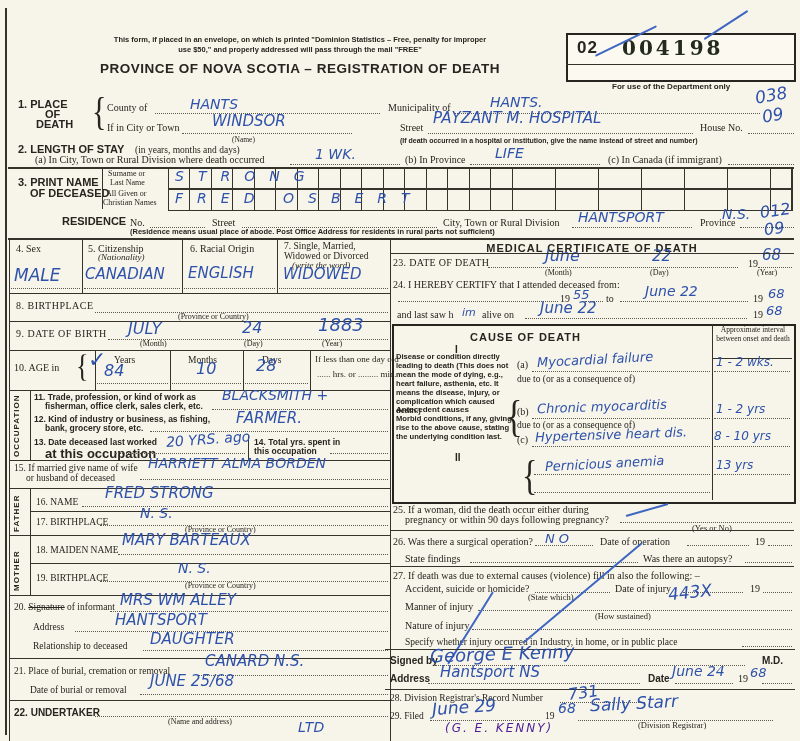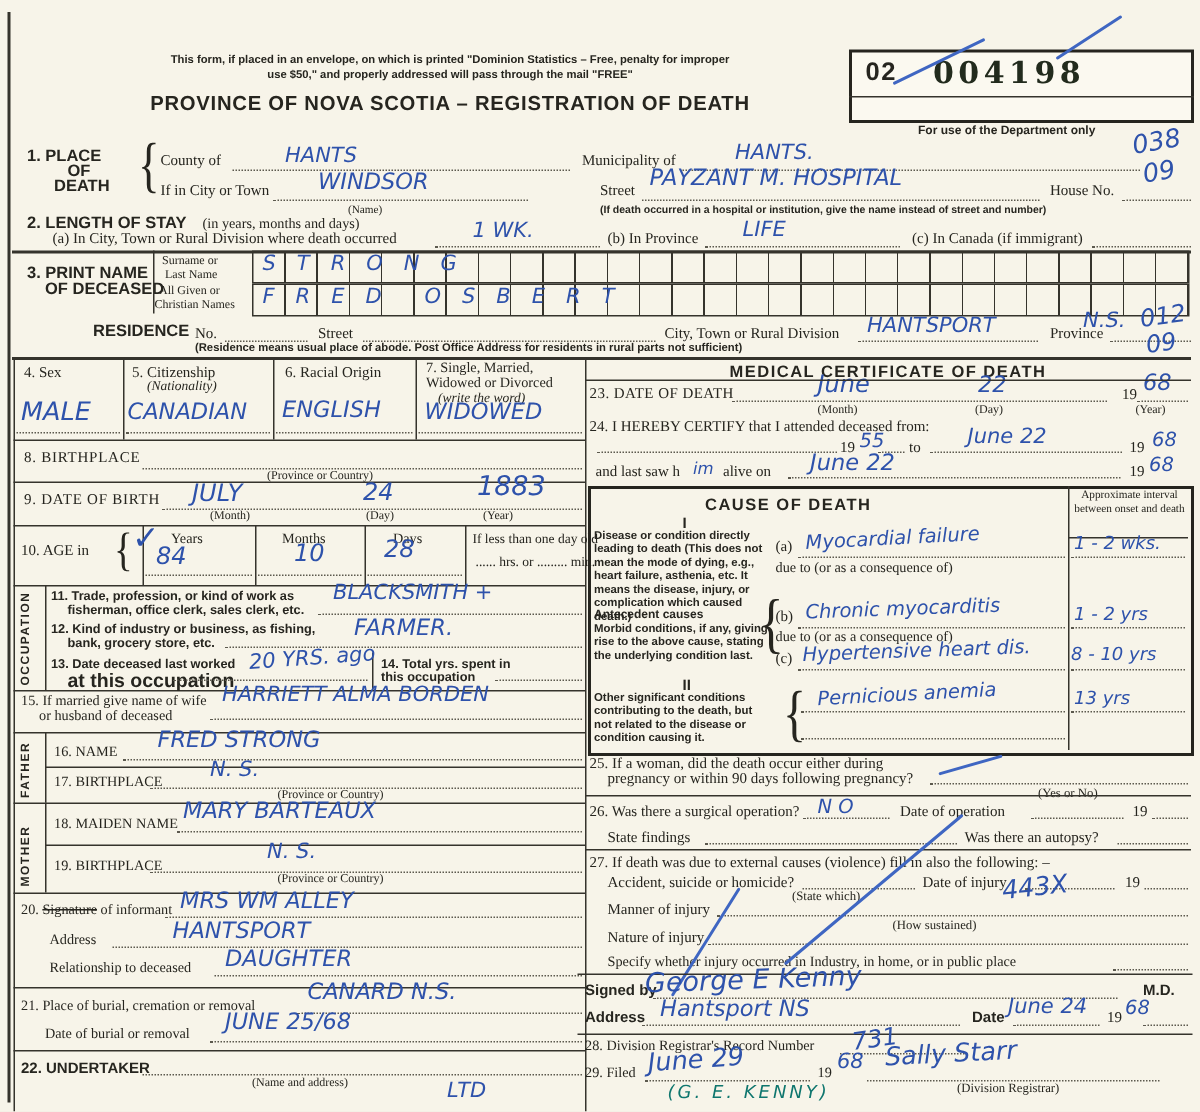--- a/index.html
+++ b/index.html
@@ -14,21 +14,21 @@
   .hline{position:absolute;background:#35332c;height:1px;}
   .vline{position:absolute;background:#35332c;width:1px;}
   .dot{position:absolute;border-bottom:1px dotted #5c594e;height:0;}
   .slash{position:absolute;background:#3f66c2;height:2px;border-radius:2px;}
   .vert{position:absolute;writing-mode:vertical-rl;transform:rotate(180deg);
         font-family:"Liberation Sans",sans-serif;font-weight:bold;letter-spacing:1px;}
   .cells{position:absolute;border:1px solid #35332c;
          background:repeating-linear-gradient(to right,transparent 0,transparent 20.5px,#35332c 20.5px,#35332c 21.5px);}
   .brace{position:absolute;font-family:"Liberation Serif",serif;color:#26251f;}
   .stamp{font-family:"DejaVu Serif",serif;font-weight:bold;color:#222b1d;letter-spacing:3px;}
-  .pencil{font-family:"DejaVu Sans",sans-serif;font-style:italic;color:#0f766e;}
+  .pencil{font-family:"DejaVu Sans",sans-serif;font-style:italic;color:#4c1d95;}
 </style>
 </head>
 <body>
 
 <div class="page">
 
   <div class="vline" style="left:5px;top:8px;height:727px;width:2px;"></div>
 
   <div class="t sb" style="left:40px;top:36px;width:520px;text-align:center;font-size:7.5px;white-space:normal;">This form, if placed in an envelope, on which is printed "Dominion Statistics – Free, penalty for improper</div>
   <div class="t sb" style="left:40px;top:46px;width:520px;text-align:center;font-size:7.5px;white-space:normal;">use $50," and properly addressed will pass through the mail "FREE"</div>
@@ -297,21 +297,20 @@
   <div class="t hw" style="left:537px;top:400px;font-size:13px;transform:rotate(-2deg);">Chronic myocarditis</div>
   <div class="t hw" style="left:716px;top:403px;font-size:12px;">1 - 2 yrs</div>
   <div class="dot" style="left:714px;top:418px;width:76px;"></div>
   <div class="t ser" style="left:517px;top:420px;font-size:9.5px;">due to (or as a consequence of)</div>
   <div class="t ser" style="left:517px;top:434px;font-size:10px;">(c)</div>
   <div class="dot" style="left:532px;top:446px;width:178px;"></div>
   <div class="t hw" style="left:535px;top:428px;font-size:13px;transform:rotate(-2deg);">Hypertensive heart dis.</div>
   <div class="t hw" style="left:714px;top:430px;font-size:12px;">8 - 10 yrs</div>
   <div class="dot" style="left:714px;top:446px;width:76px;"></div>
   <div class="t sb" style="left:455px;top:452px;font-size:10px;">II</div>
-  <div class="wrap sb" style="left:396px;top:461px;width:118px;font-size:7.6px;">Other significant conditions contributing to the death, but not related to the disease or condition causing it.</div>
   <div class="brace" style="left:522px;top:457px;font-size:32px;transform:scaleY(1.3);">{</div>
   <div class="dot" style="left:534px;top:474px;width:176px;"></div>
   <div class="t hw" style="left:545px;top:457px;font-size:13px;transform:rotate(-3deg);">Pernicious anemia</div>
   <div class="t hw" style="left:716px;top:459px;font-size:12px;">13 yrs</div>
   <div class="dot" style="left:714px;top:474px;width:76px;"></div>
   <div class="dot" style="left:534px;top:492px;width:176px;"></div>
 
   <div class="t ser" style="left:393px;top:504px;font-size:10px;">25. If a woman, did the death occur either during</div>
   <div class="t ser" style="left:405px;top:514px;font-size:10px;">pregnancy or within 90 days following pregnancy?</div>
   <div class="dot" style="left:620px;top:522px;width:172px;"></div>

